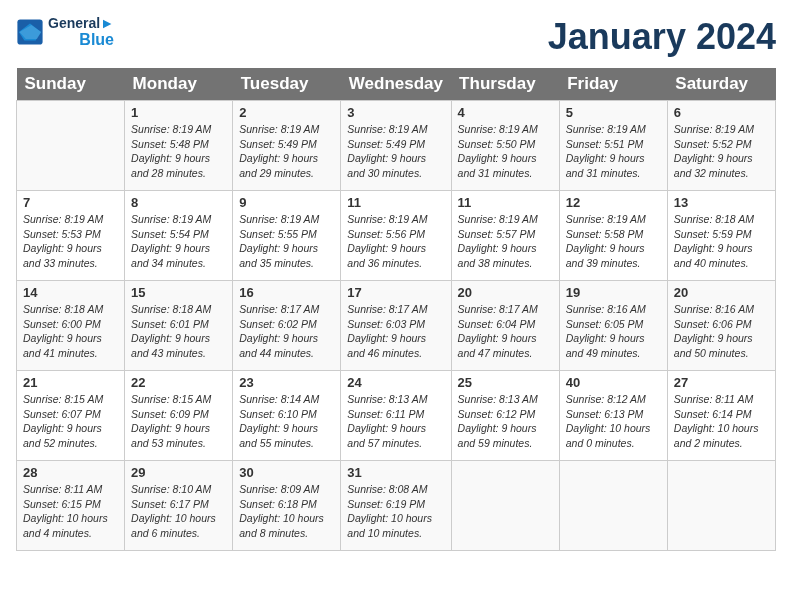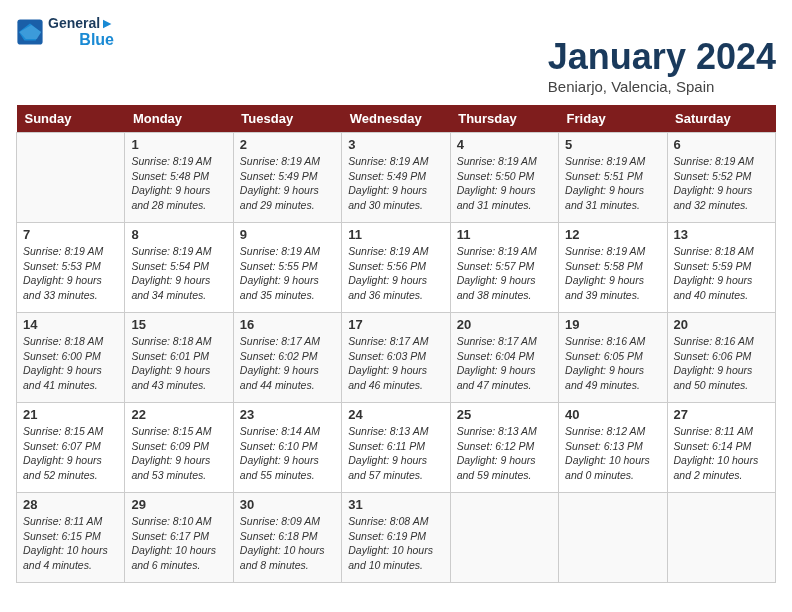--- a/index.html
+++ b/index.html
@@ -28,42 +28,42 @@
       line-height: 1.1;
     }
     .logo-text span {
       color: #1a8ad4;
     }
     .logo-icon {
       width: 28px;
       height: 28px;
     }
     .title-area {
-      margin-top: 20px;
+      text-align: right;
     }
     .month-title {
       font-size: 36px;
       font-weight: bold;
       color: #1a3a5c;
     }
     .subtitle {
       font-size: 15px;
       color: #444;
     }
     table {
       width: 100%;
       border-collapse: collapse;
       font-size: 11px;
     }
     thead tr th {
-      background-color: #7f1d1d;
+      background-color: #737373;
       color: #fff;
       text-align: left;
       padding: 6px 8px;
-      font-size: 13px;
+      font-size: 17px;
       font-weight: bold;
     }
     tbody tr td {
       border: 1px solid #ccc;
       vertical-align: top;
       padding: 4px 6px;
       height: 90px;
       width: 108px;
       color: #222;
       background: #fff;
@@ -97,21 +97,20 @@
       <polygon points="20,8 36,20 28,32 12,32 4,20" fill="#1a8ad4"></polygon>
       <polygon points="22,10 36,20 30,30 14,30 5,20" fill="#fff" opacity="0.15"></polygon>
     </svg>
     <div>
       <div class="logo-text">General<span>►</span></div>
       <div class="logo-text" style="color:#1a8ad4;font-size:16px;text-align:right;">Blue</div>
     </div>
   </div>
   <div class="title-area">
     <div class="month-title">January 2024</div>
-    <div class="subtitle">Beniarjo, Valencia, Spain</div>
   </div>
 </div>
 
 <table>
   <thead>
     <tr>
     <th>Sunday</th>
         <th>Monday</th>
         <th>Tuesday</th>
         <th>Wednesday</th>

